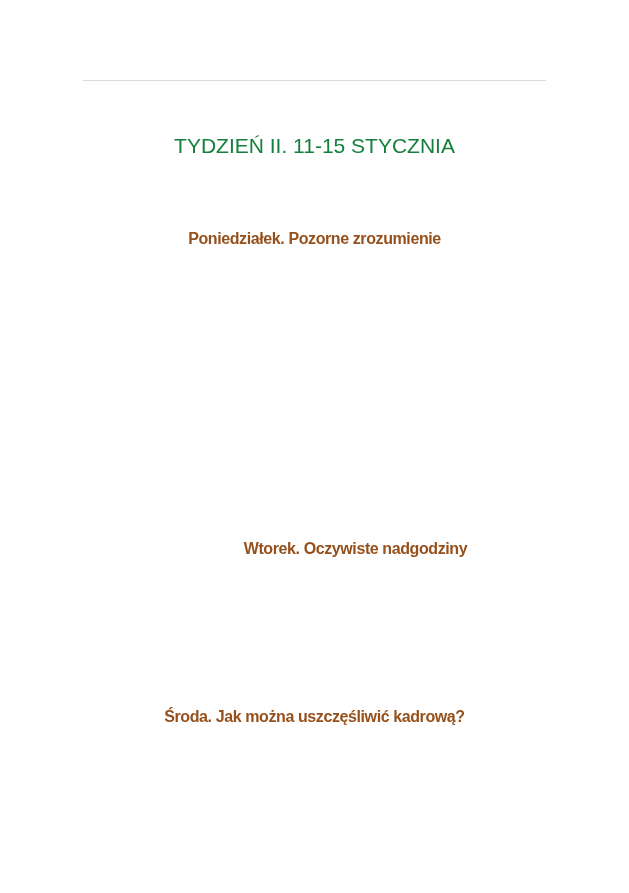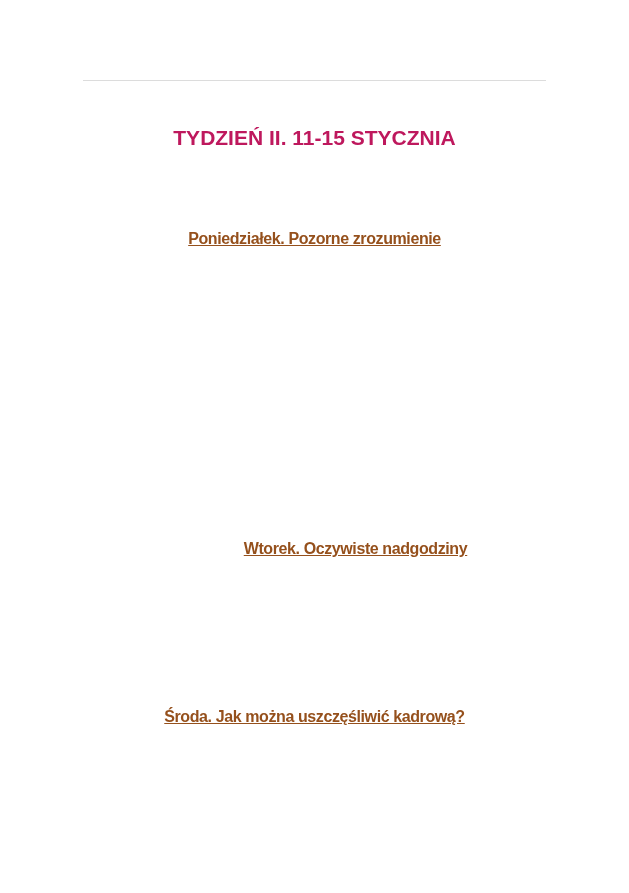--- a/index.html
+++ b/index.html
@@ -1,22 +1,22 @@
 <!DOCTYPE html>
 <html><head>
 <meta charset="utf-8">
 <style>
   html, body { margin: 0; padding: 0; background: #ffffff; }
   body { width: 629px; height: 893px; position: relative; overflow: hidden;
          font-family: "Liberation Sans", "DejaVu Sans", sans-serif; }
   .rule { position: absolute; left: 83px; top: 80px; width: 463px; height: 1px; background: #dcdcdc; }
-  .title { position: absolute; left: 0; width: 629px; text-align: center; top: 126px;
-           font-size: 21px; font-weight: bold; color: #be185d; letter-spacing: 0px; }
+  .title { position: absolute; left: 0; width: 629px; text-align: center; top: 134px;
+           font-size: 21px; font-weight: normal; color: #15803d; letter-spacing: 0px; }
   .h { position: absolute; left: 0; width: 629px; text-align: center;
-       font-size: 16px; font-weight: bold; color: #95501c; letter-spacing: -0.4px; text-decoration: underline; }
+       font-size: 16px; font-weight: bold; color: #95501c; letter-spacing: -0.4px; }
   .h1 { top: 230px; }
   .h2 { top: 540px; margin-left: 41px; }
   .h3 { top: 708px; }
 </style>
 </head>
 <body>
 
 <div class="rule"></div>
 <div class="title">TYDZIEŃ II. 11-15 STYCZNIA</div>
 <div class="h h1">Poniedziałek. Pozorne zrozumienie</div>

